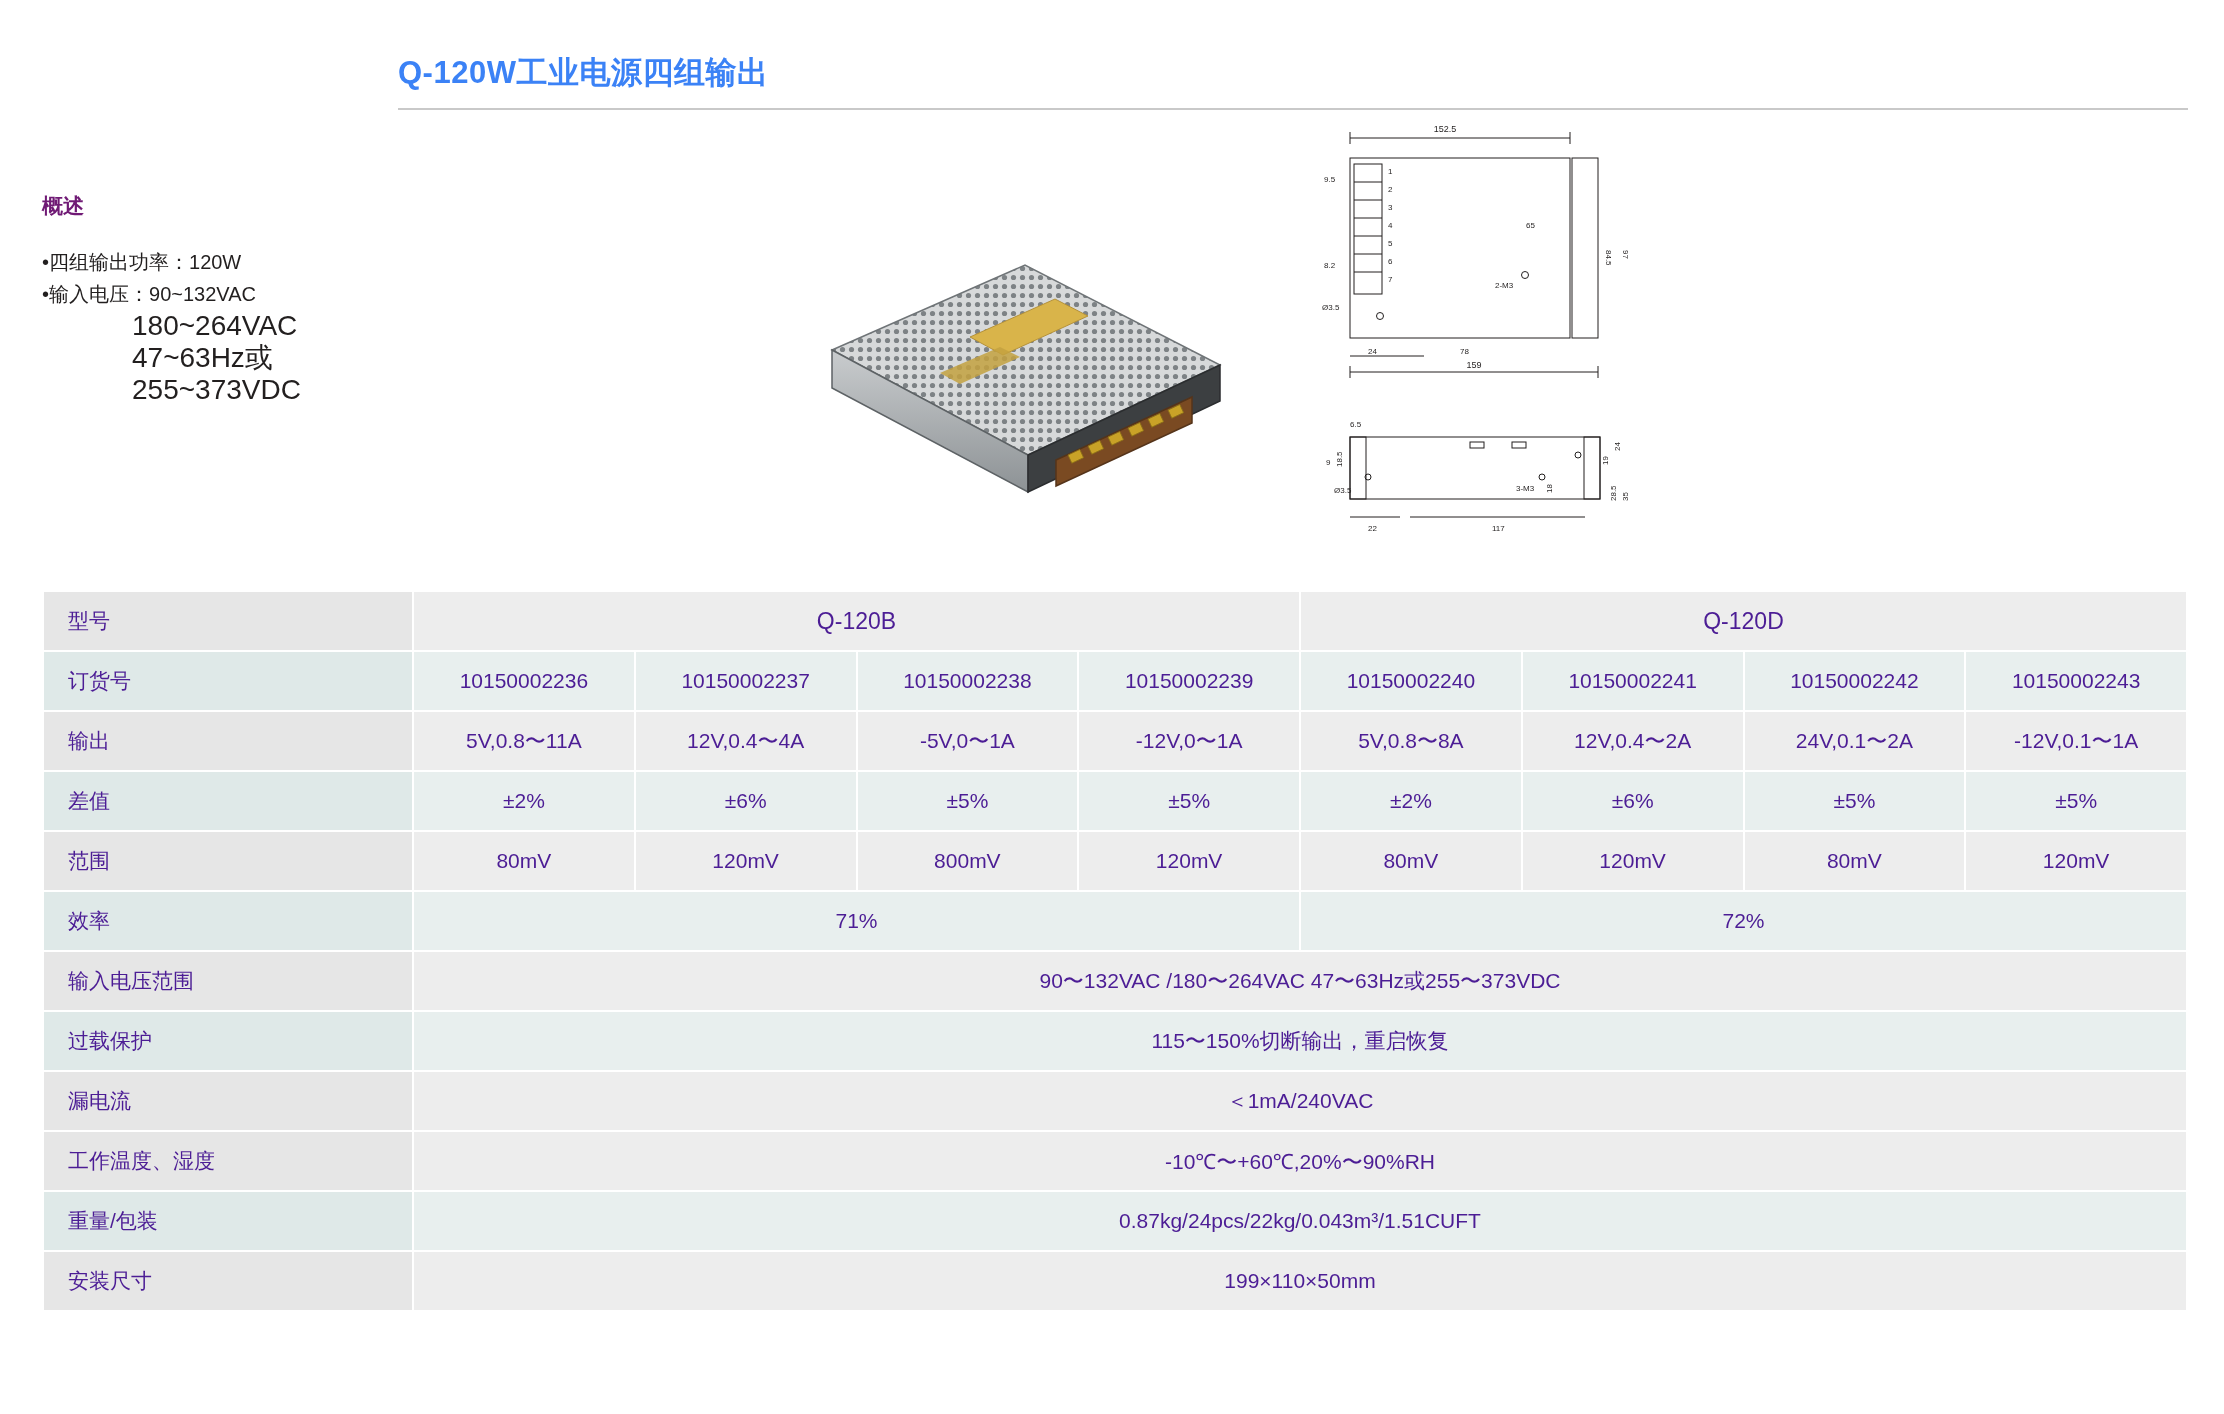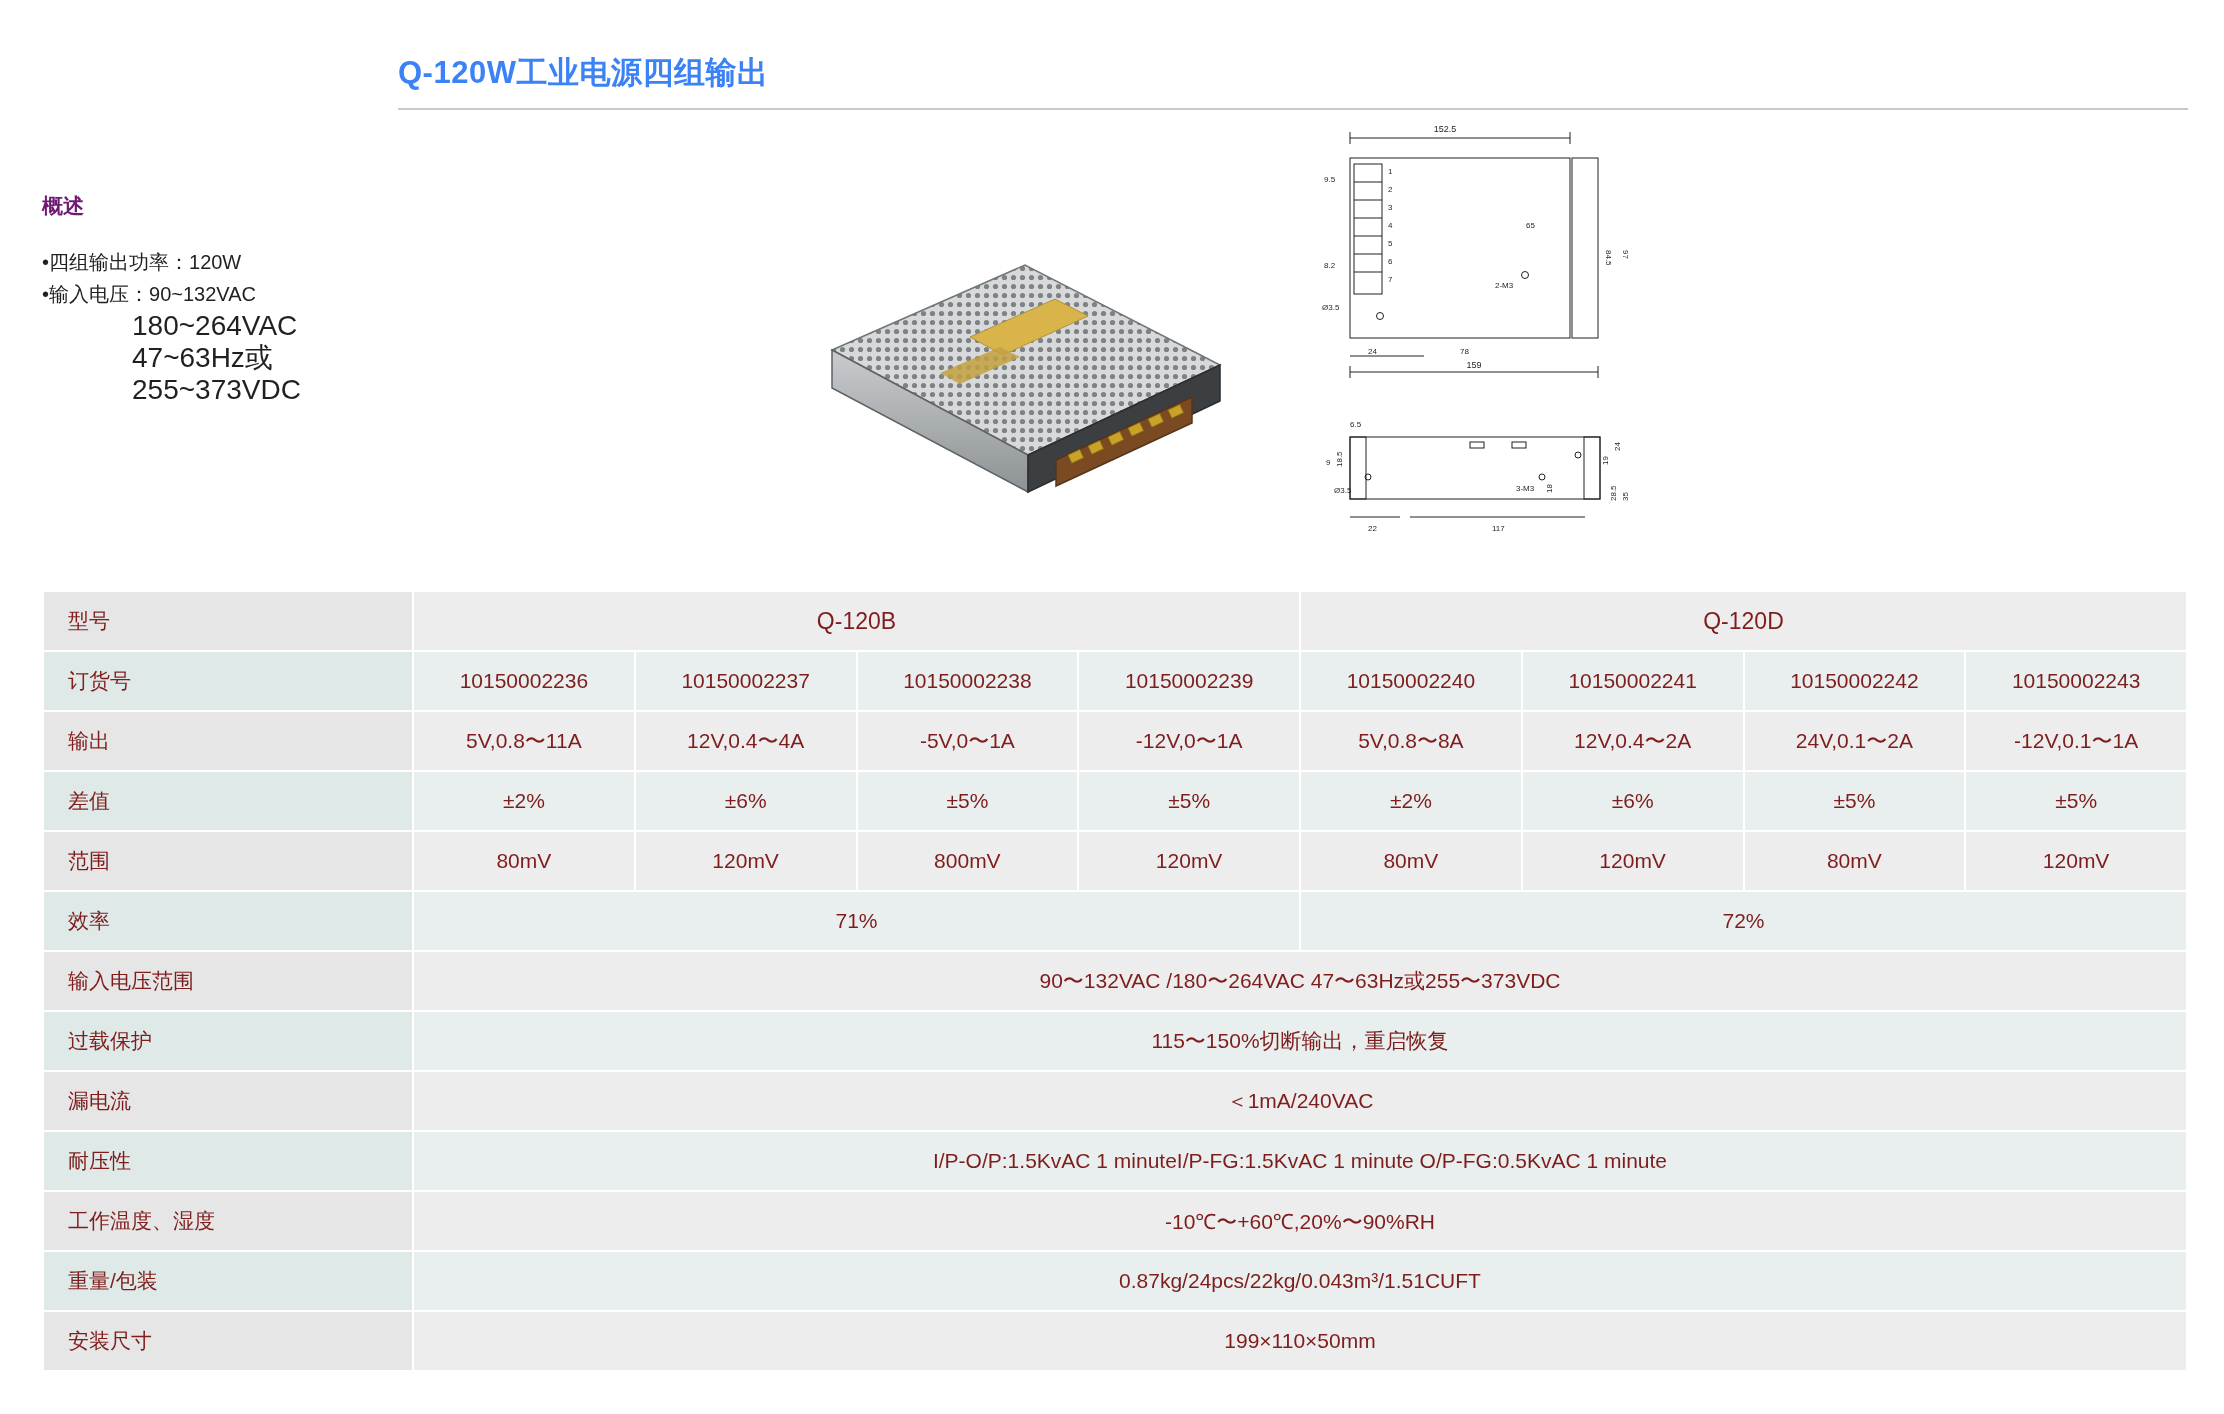--- a/index.html
+++ b/index.html
@@ -100,21 +100,21 @@
     table-layout: fixed;
     font-size: 21px;
   }
   .spec-table td {
     border: 2px solid #ffffff;
     height: 58px;
     text-align: center;
     vertical-align: middle;
     padding: 0 4px;
     background: #ededed;
-    color: #7f1d1d;
+    color: #4c1d95;
     white-space: nowrap;
   }
   .spec-table td.label {
     background: #e6e6e6;
     text-align: left;
     padding-left: 24px;
     width: 340px;
     font-size: 21px;
   }
   .spec-table tr.row-alt td {
@@ -318,24 +318,20 @@
           <td colspan="8">90〜132VAC /180〜264VAC 47〜63Hz或255〜373VDC</td>
         </tr>
         <tr class="row-alt">
           <td class="label">过载保护</td>
           <td colspan="8">115〜150%切断输出，重启恢复</td>
         </tr>
         <tr>
           <td class="label">漏电流</td>
           <td colspan="8">＜1mA/240VAC</td>
         </tr>
-        <tr class="row-alt">
-          <td class="label">耐压性</td>
-          <td colspan="8">I/P-O/P:1.5KvAC 1 minuteI/P-FG:1.5KvAC 1 minute O/P-FG:0.5KvAC 1 minute</td>
-        </tr>
         <tr>
           <td class="label">工作温度、湿度</td>
           <td colspan="8">-10℃〜+60℃,20%〜90%RH</td>
         </tr>
         <tr class="row-alt">
           <td class="label">重量/包装</td>
           <td colspan="8">0.87kg/24pcs/22kg/0.043m³/1.51CUFT</td>
         </tr>
         <tr>
           <td class="label">安装尺寸</td>

